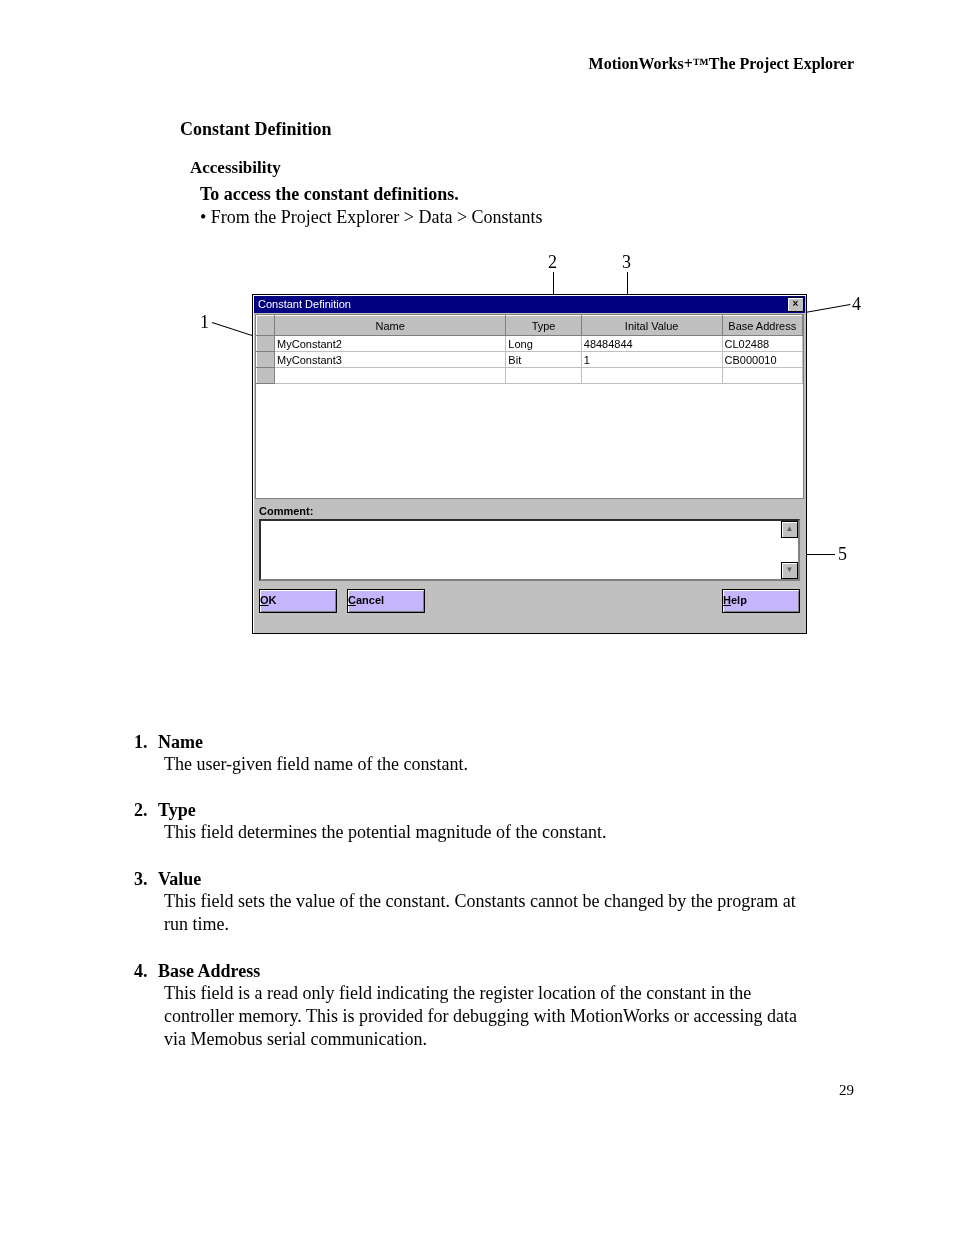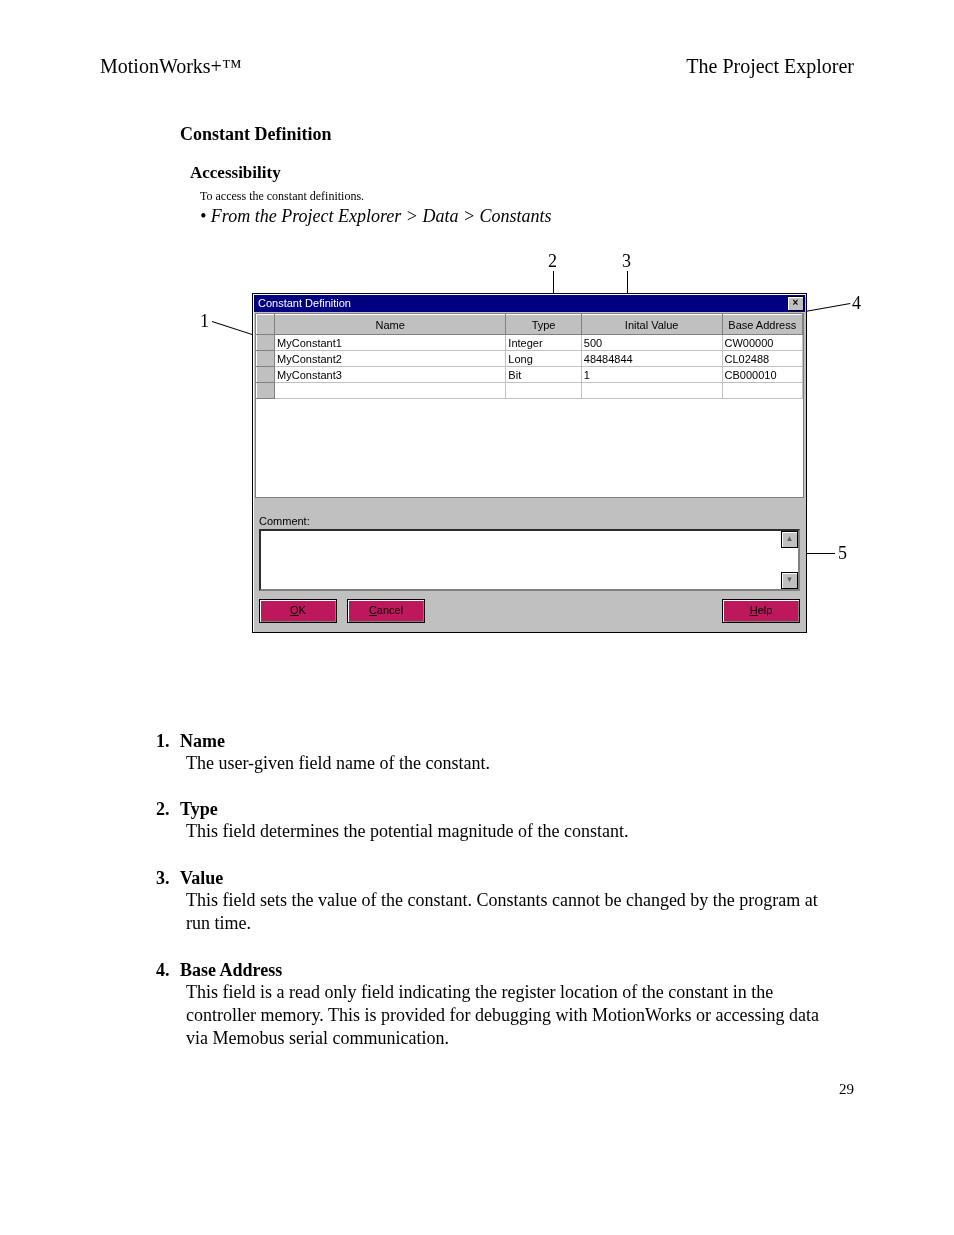--- a/index.html
+++ b/index.html
@@ -9,49 +9,51 @@
     font-family: "Times New Roman", Times, serif;
     color: #000;
     width: 954px;
   }
   .page {
     padding: 55px 100px 40px 100px;
     position: relative;
   }
   .hdr {
     display: flex;
-    justify-content: space-between;
-    font-size: 20px;
+    justify-content: flex-end;
+    font-size: 16px;
     margin-bottom: 46px;
+    font-weight: bold;
   }
   .section-title {
     font-weight: bold;
     font-size: 18px;
     margin: 0 0 18px 80px;
   }
   .intro {
     font-size: 18px;
     line-height: 1.3;
     margin: 0 0 30px 90px;
     max-width: 660px;
   }
   .subhead {
     font-weight: bold;
     font-size: 17px;
     margin: 0 0 6px 90px;
   }
   .access-line {
-    font-size: 12px;
+    font-size: 18px;
     margin: 0 0 2px 100px;
+    font-weight: bold;
   }
   .bullets {
     margin: 0 0 24px 100px;
     font-size: 18px;
   }
-  .bullets .bi { margin-left: 0; font-style: italic; }
+  .bullets .bi { margin-left: 0; }
   .bullets .bi::before { content: "• "; }
   
   .diagram {
     position: relative;
     margin-left: 50px;
     height: 410px;
     font-family: "MS Sans Serif", "Microsoft Sans Serif", Tahoma, Arial, sans-serif;
     font-size: 11px;
     color: #000;
   }
@@ -163,22 +165,23 @@
     background: #fff;
   }
   .rowhdr {
     width: 18px;
     background: #c0c0c0 !important;
     border: 1px solid #808080 !important;
     border-top: 1px solid #fff !important;
     border-left: 1px solid #fff !important;
   }
   .comment-label {
-    margin: 17px 0 2px 6px;
-    font-size: 11px;
+    margin: 6px 0 2px 6px;
+    font-size: 11px;
+    font-weight: bold;
   }
   .comment-box {
     margin: 0 6px 0 6px;
     background: #fff;
     height: 58px;
     border: 2px inset #808080;
     position: relative;
   }
   .scrollbtn {
     position: absolute;
@@ -192,33 +195,34 @@
     line-height: 13px;
     color: #606060;
   }
   .button-row {
     margin: 8px 6px 0 6px;
     display: flex;
     gap: 10px;
   }
   .winbtn {
     width: 76px; height: 22px;
-    background: #be185d;
+    background: #c4b5fd;
     border: 1px solid #000;
     box-shadow: inset 1px 1px 0 #fff, inset -1px -1px 0 #808080;
     font-family: "MS Sans Serif", Arial, sans-serif;
     font-size: 11px;
-    text-align: center;
+    text-align: left;
     line-height: 20px;
+    font-weight: bold;
   }
   .ul { text-decoration: underline; }
   
   .def-list {
     margin-top: 70px;
-    margin-left: 56px;
+    margin-left: 34px;
   }
   .def-item { margin-bottom: 24px; }
   .def-head { font-size: 18px; }
   .def-num { font-weight: bold; display:inline-block; width: 24px; }
   .def-name { font-weight: bold; }
   .def-body { font-size: 18px; margin-left: 30px; max-width: 650px; line-height: 1.3; }
   .pgnum { text-align: right; font-size: 15px; margin-top: 30px; }
 </style>
 </head>
 <body>
@@ -272,27 +276,20 @@
             <col style="width:140px">
             <col style="width:80px">
           </colgroup>
           <tbody>
               <tr>
             <th class="rowhdr"></th>
             <th>Name</th>
             <th>Type</th>
             <th>Inital Value</th>
             <th>Base Address</th>
-          </tr>
-          <tr>
-            <td class="rowhdr"></td>
-            <td>MyConstant1</td>
-            <td>Integer</td>
-            <td>500</td>
-            <td>CW00000</td>
           </tr>
           <tr>
             <td class="rowhdr"></td>
             <td>MyConstant2</td>
             <td>Long</td>
             <td>48484844</td>
             <td>CL02488</td>
           </tr>
           <tr>
             <td class="rowhdr"></td>

